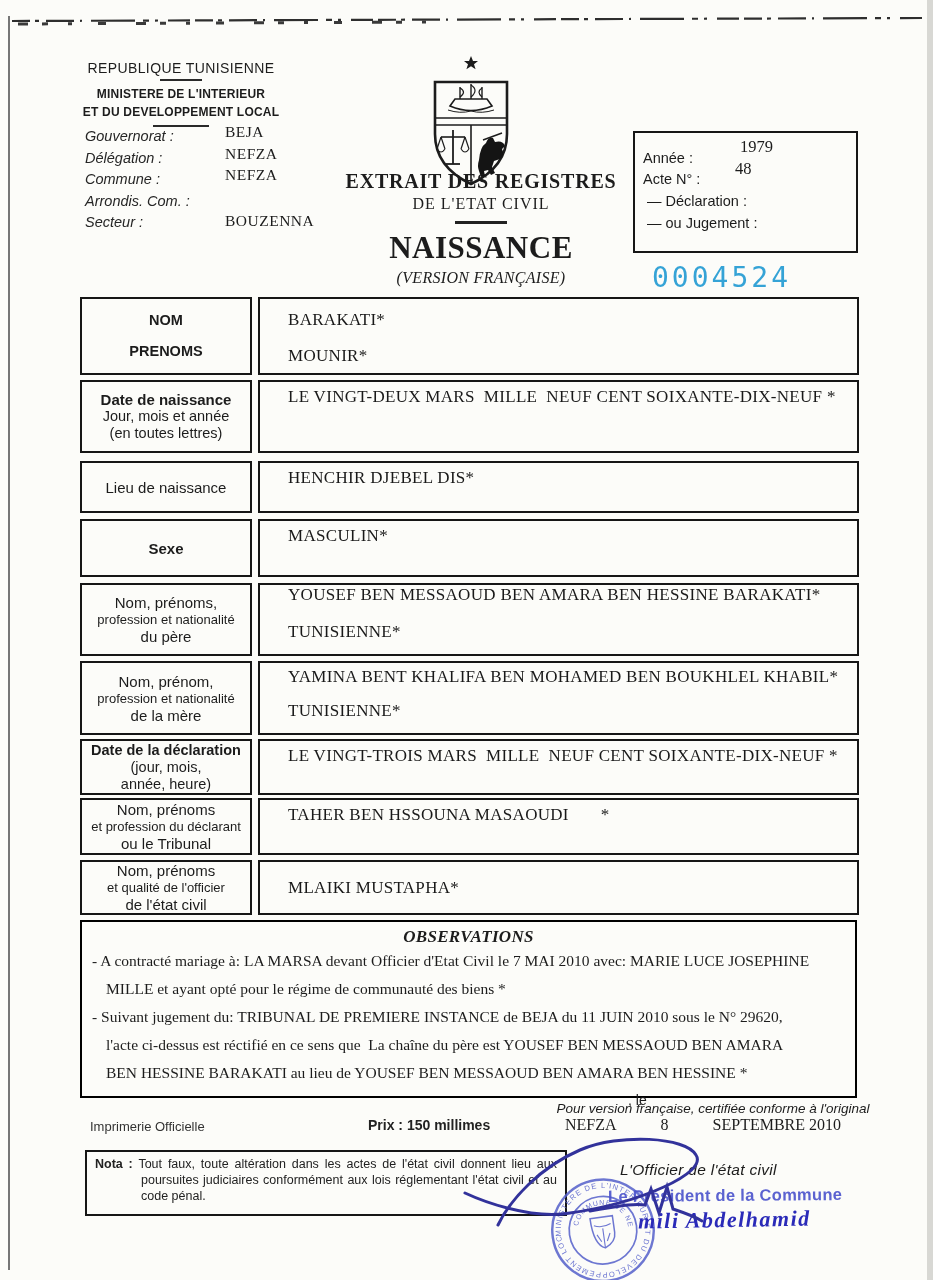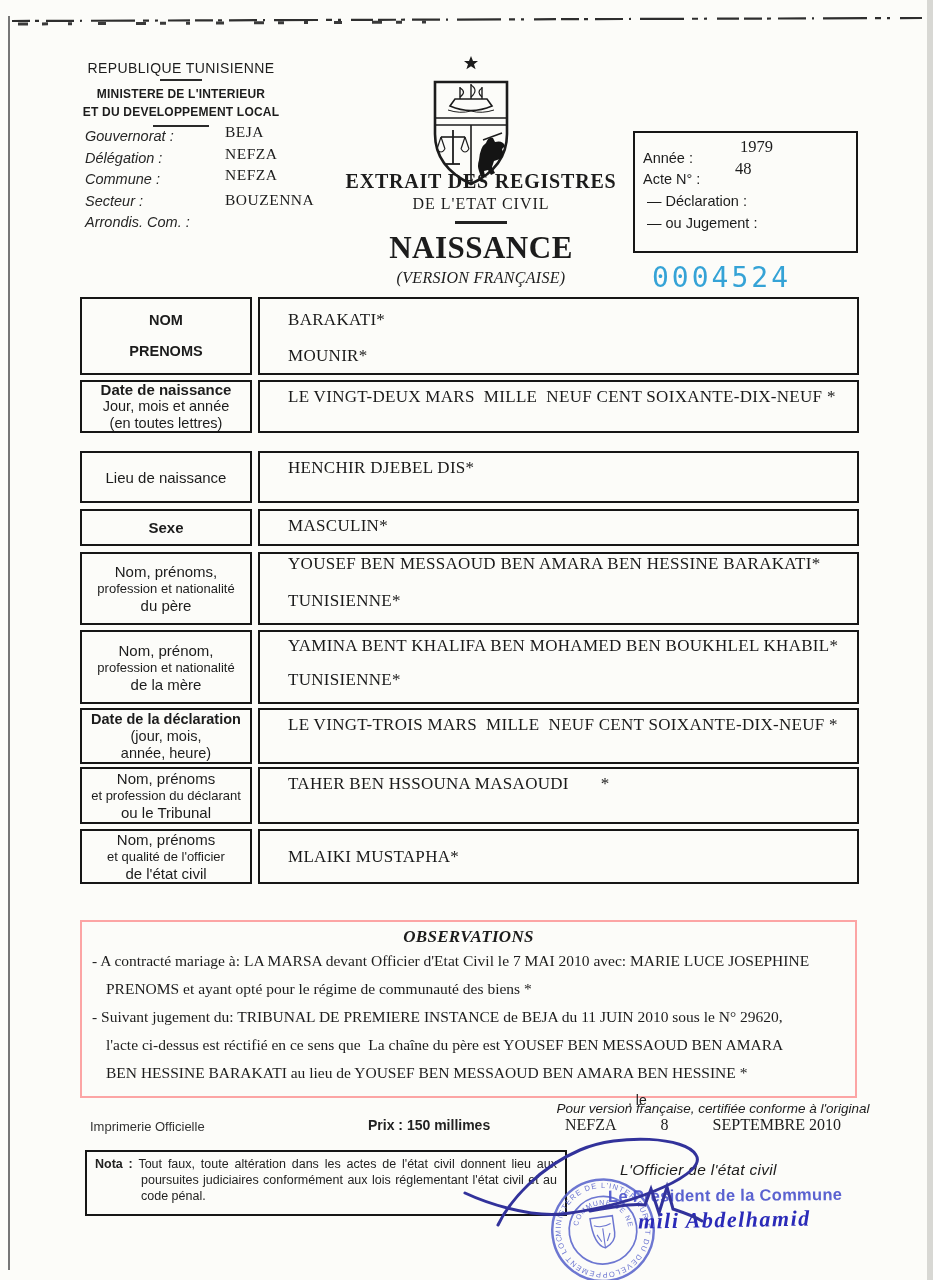--- a/index.html
+++ b/index.html
@@ -39,21 +39,21 @@
   .valbox{width:559px;border:2px solid #161616;padding:5px 10px 5px 28px;display:flex;flex-direction:column;}
   .v-two{justify-content:space-between;padding-top:4px;padding-bottom:12px;}
   .vline{font-family:"Liberation Serif",serif;font-size:17px;letter-spacing:.3px;white-space:pre-wrap;color:#191919;}
   .ll-b{font-weight:bold;}
   .ll-big{font-size:15px;}
   .ll-med{font-size:14.5px;}
   .ll-small{font-size:13px;}
   .gap14{height:14px;}
   .mt6{margin-top:6px;} .mt16{margin-top:16px;}
   
-  .obs-box{left:80px;top:920px;width:773px;height:174px;border:2px solid #fca5a5;}
+  .obs-box{left:80px;top:920px;width:773px;height:174px;border:2px solid #000000;}
   .obs-title{text-align:center;font-family:"Liberation Serif",serif;font-style:italic;font-weight:bold;
              font-size:17px;margin-top:5px;letter-spacing:.3px;}
   .obs-line{font-family:"Liberation Serif",serif;font-size:15.5px;line-height:28px;padding-left:10px;white-space:pre-wrap;}
   .obs-ind{padding-left:24px;}
   
   .certify{left:548px;top:1101px;width:330px;font-size:13.5px;font-style:italic;text-align:center;}
   .datline{left:565px;top:1116px;font-family:"Liberation Serif",serif;font-size:16px;display:flex;gap:44px;}
   .le{left:628px;top:1092px;font-size:14px;}
   .officer{left:620px;top:1161px;font-size:15.5px;font-style:italic;letter-spacing:.3px;}
   .imprimerie{left:90px;top:1119px;font-size:13px;color:#333;}
@@ -94,26 +94,26 @@
     </div>
     <div class="afield">
       <span class="al">Délégation :</span>
       <span class="av">NEFZA</span>
     </div>
     <div class="afield">
       <span class="al">Commune :</span>
       <span class="av">NEFZA</span>
     </div>
     <div class="afield">
+      <span class="al">Arrondis. Com. :</span>
+      <span class="av"></span>
+    </div>
+    <div class="afield">
       <span class="al">Secteur :</span>
       <span class="av" style="transform:translateY(-2px);">BOUZENNA</span>
-    </div>
-    <div class="afield">
-      <span class="al">Arrondis. Com. :</span>
-      <span class="av"></span>
     </div>
   </div>
 
   <svg class="abs" style="left:420px;top:52px;" width="102" height="136" viewBox="0 0 102 136">
     <path d="M 38 16 A 13 13 0 1 0 64 16 A 10.5 10.5 0 1 1 38 16 Z" fill="#1c1c1c"></path>
     <path d="M 51 4 l 2 5 5 0 -4 3.2 1.6 5 -4.6 -3 -4.6 3 1.6 -5 -4 -3.2 5 0 Z" fill="#1c1c1c"></path>
     <path d="M15,30 L87,30 L87,82 Q87,115 51,132 Q15,115 15,82 Z" fill="none" stroke="#1c1c1c" stroke-width="2.6"></path>
 
     <path d="M30,54 Q51,63 72,54 L67,47 L35,47 Z" fill="none" stroke="#1c1c1c" stroke-width="1.6"></path>
     <line x1="40" y1="35" x2="40" y2="47" stroke="#1c1c1c" stroke-width="1.4"></line>
@@ -162,41 +162,41 @@
         <div class="ll-med ll-b">NOM</div>
         <div class="gap14"></div>
         <div class="ll-med ll-b">PRENOMS</div>
       </div>
       <div class="valbox">
         <div class="vline mt6">BARAKATI*</div>
         <div class="vline mt16">MOUNIR*</div>
       </div>
     </div>
 
-    <div class="trow" style="height:53px;margin-bottom:18px;">
+    <div class="trow" style="height:73px;margin-bottom:8px;">
       <div class="lblbox">
         <div class="ll-big ll-b">Date de naissance</div>
         <div class="ll-med">Jour, mois et année</div>
         <div class="ll-med">(en toutes lettres)</div>
       </div>
       <div class="valbox">
         <div class="vline">LE VINGT-DEUX MARS  MILLE  NEUF CENT SOIXANTE-DIX-NEUF *</div>
       </div>
     </div>
 
     <div class="trow" style="height:52px;margin-bottom:6px;">
       <div class="lblbox">
         <div class="ll-big">Lieu de naissance</div>
       </div>
       <div class="valbox">
         <div class="vline">HENCHIR DJEBEL DIS*</div>
       </div>
     </div>
 
-    <div class="trow" style="height:37px;margin-bottom:6px;">
+    <div class="trow" style="height:58px;margin-bottom:6px;">
       <div class="lblbox">
         <div class="ll-big ll-b">Sexe</div>
       </div>
       <div class="valbox">
         <div class="vline">MASCULIN*</div>
       </div>
     </div>
 
     <div class="trow" style="height:73px;margin-bottom:5px;">
       <div class="lblbox">
@@ -252,21 +252,21 @@
       </div>
       <div class="valbox" style="justify-content:center;">
         <div class="vline">MLAIKI MUSTAPHA*</div>
       </div>
     </div>
   </div>
 
   <div class="abs obs-box">
     <div class="obs-title">OBSERVATIONS</div>
     <div class="obs-line">- A contracté mariage à: LA MARSA devant Officier d'Etat Civil le 7 MAI 2010 avec: MARIE LUCE JOSEPHINE</div>
-    <div class="obs-line obs-ind">PRENOMS et ayant opté pour le régime de communauté des biens *</div>
+    <div class="obs-line obs-ind">MILLE et ayant opté pour le régime de communauté des biens *</div>
     <div class="obs-line">- Suivant jugement du: TRIBUNAL DE PREMIERE INSTANCE de BEJA du 11 JUIN 2010 sous le N° 29620,</div>
     <div class="obs-line obs-ind">l'acte ci-dessus est réctifié en ce sens que  La chaîne du père est YOUSEF BEN MESSAOUD BEN AMARA</div>
     <div class="obs-line obs-ind">BEN HESSINE BARAKATI au lieu de YOUSEF BEN MESSAOUD BEN AMARA BEN HESSINE *</div>
   </div>
 
   <div class="abs certify">Pour version française, certifiée conforme à l'original</div>
   <div class="abs datline">
     <span>NEFZA</span>
     <span>8</span>
     <span>SEPTEMBRE 2010</span>

